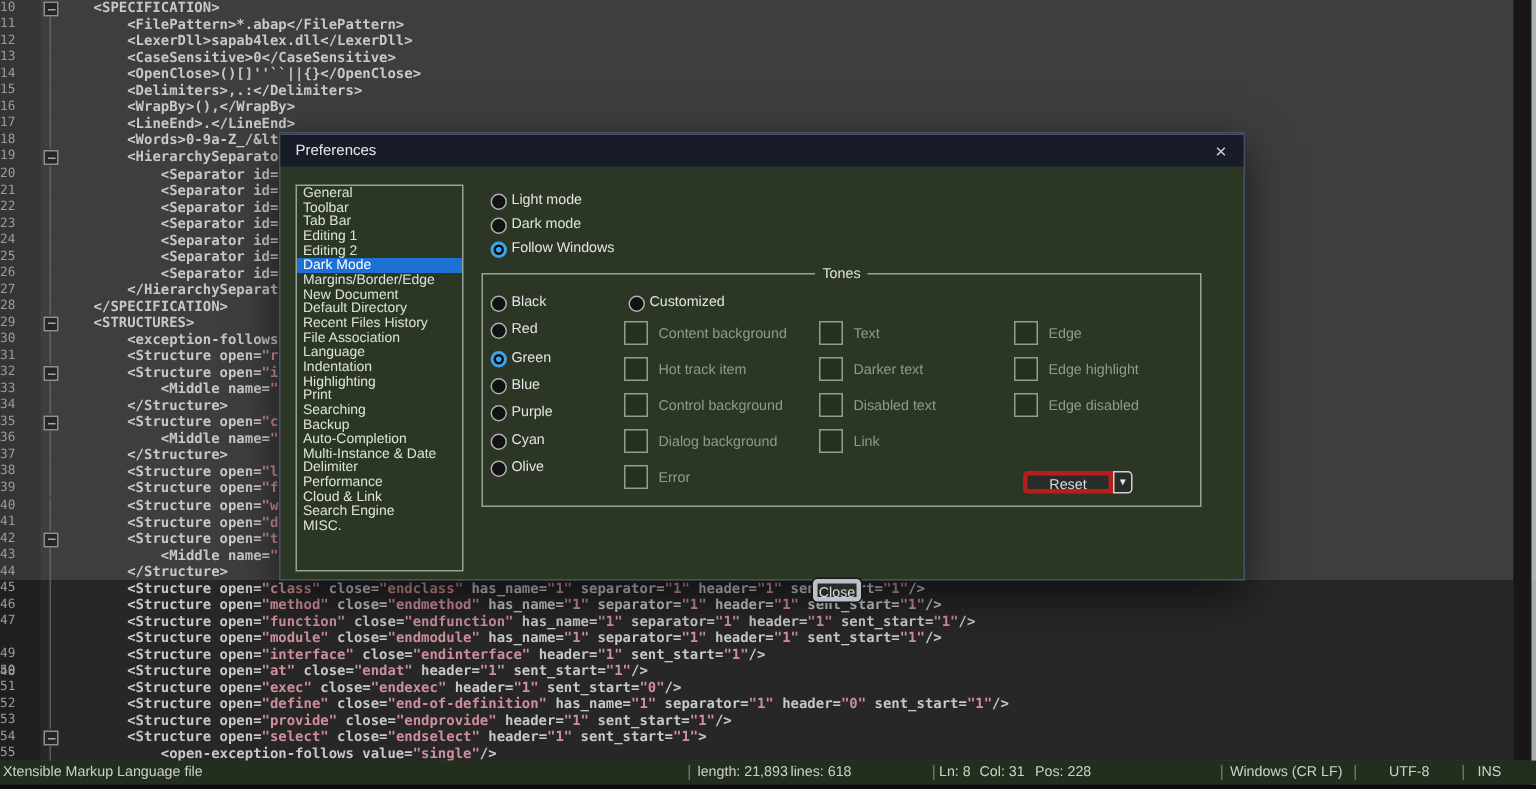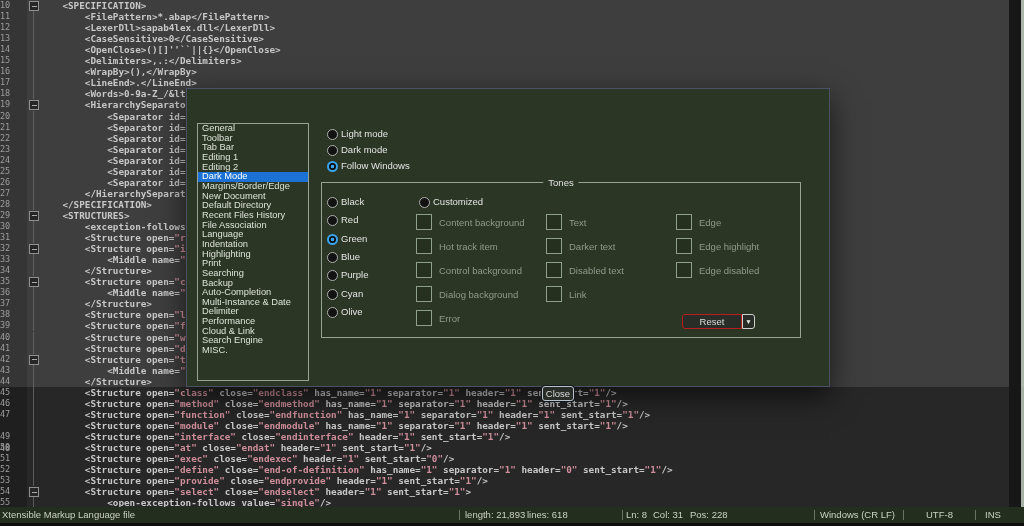--- a/index.html
+++ b/index.html
@@ -37,21 +37,21 @@
     background:#121212;box-sizing:content-box;}
   .radio.checked{width:7px;height:7px;border:2px solid #39a5ef;
     background:radial-gradient(circle,#39a5ef 0 1.6px,#0c0c0c 2.1px);}
   .rlabel{position:absolute;font-size:9.5px;color:#e4e4e4;white-space:nowrap;}
   .group{position:absolute;left:134px;top:93px;width:480px;height:156px;
     border:1px solid #95a495;box-sizing:border-box;}
   .group-label{position:absolute;top:-6px;left:50%;transform:translateX(-50%);
     background:#2b3624;padding:0 5px;font-size:9.5px;color:#e3e3e3;}
   .swatch{position:absolute;width:14px;height:14px;border:1px solid #90a090;background:#25301e;}
   .swlabel{position:absolute;font-size:9.5px;color:#8f9b8d;white-space:nowrap;}
-  .btn{position:absolute;background:#282d28;border:1px solid #b91c1c;color:#dcdcdc;
+  .btn{position:absolute;background:#282d28;border:3px solid #b91c1c;color:#dcdcdc;
     font-size:9.5px;text-align:center;line-height:13px;box-sizing:border-box;}
   .reset-main{border-radius:3px 0 0 3px;}
   .reset-arrow{border-radius:0 3px 3px 0;border:1px solid #d0d0d0;font-size:6.5px;color:#ececec;}
   .close-btn{border-radius:3px;border-color:#b9c1c9;box-shadow:0 0 0 1px #15181c;}
   
   .statusbar{position:absolute;left:0;top:507px;width:1024px;height:16px;background:#232e1e;z-index:8;}
   .sb{position:absolute;top:0;line-height:16px;font-size:9.5px;color:#ccd2c6;white-space:nowrap;}
   .sbsep{position:absolute;top:3px;width:1px;height:10px;background:#6b7265;}
   .bottomstrip{position:absolute;left:0;top:523px;width:1024px;height:3px;background:#0d0d0d;z-index:8;}
   .watermark{position:absolute;right:0;top:503px;font-size:17px;font-weight:500;
@@ -202,20 +202,24 @@
         <div class="cl" style="top: 486.2px; left: 84.8px;"><span class="d">&lt;Structure open=</span><span class="v">"select"</span><span class="d"> close=</span><span class="v">"endselect"</span><span class="d"> header=</span><span class="v">"1"</span><span class="d"> sent_start=</span><span class="v">"1"</span><span class="d">&gt;</span></div>
         <div class="ln" style="top: 497.25px;">55</div>
         <div class="foldline" style="top: 497.25px;"></div>
         <div class="cl" style="top: 497.25px; left: 107.2px;"><span class="d">&lt;open-exception-follows value=</span><span class="v">"single"</span><span class="d">/&gt;</span></div>
       </div>
     <div class="vscroll"></div>
   </div>
   <div class="vedge"></div>
 
   <div class="dialog">
+    <div class="dlg-title">
+      <span class="dlg-title-text">Preferences</span>
+      <span class="dlg-x">×</span>
+    </div>
 
     <div class="plist" id="prefs-list">
         <div class="li">General</div>
         <div class="li">Toolbar</div>
         <div class="li">Tab Bar</div>
         <div class="li">Editing 1</div>
         <div class="li">Editing 2</div>
         <div class="li sel">Dark Mode</div>
         <div class="li">Margins/Border/Edge</div>
         <div class="li">New Document</div>

